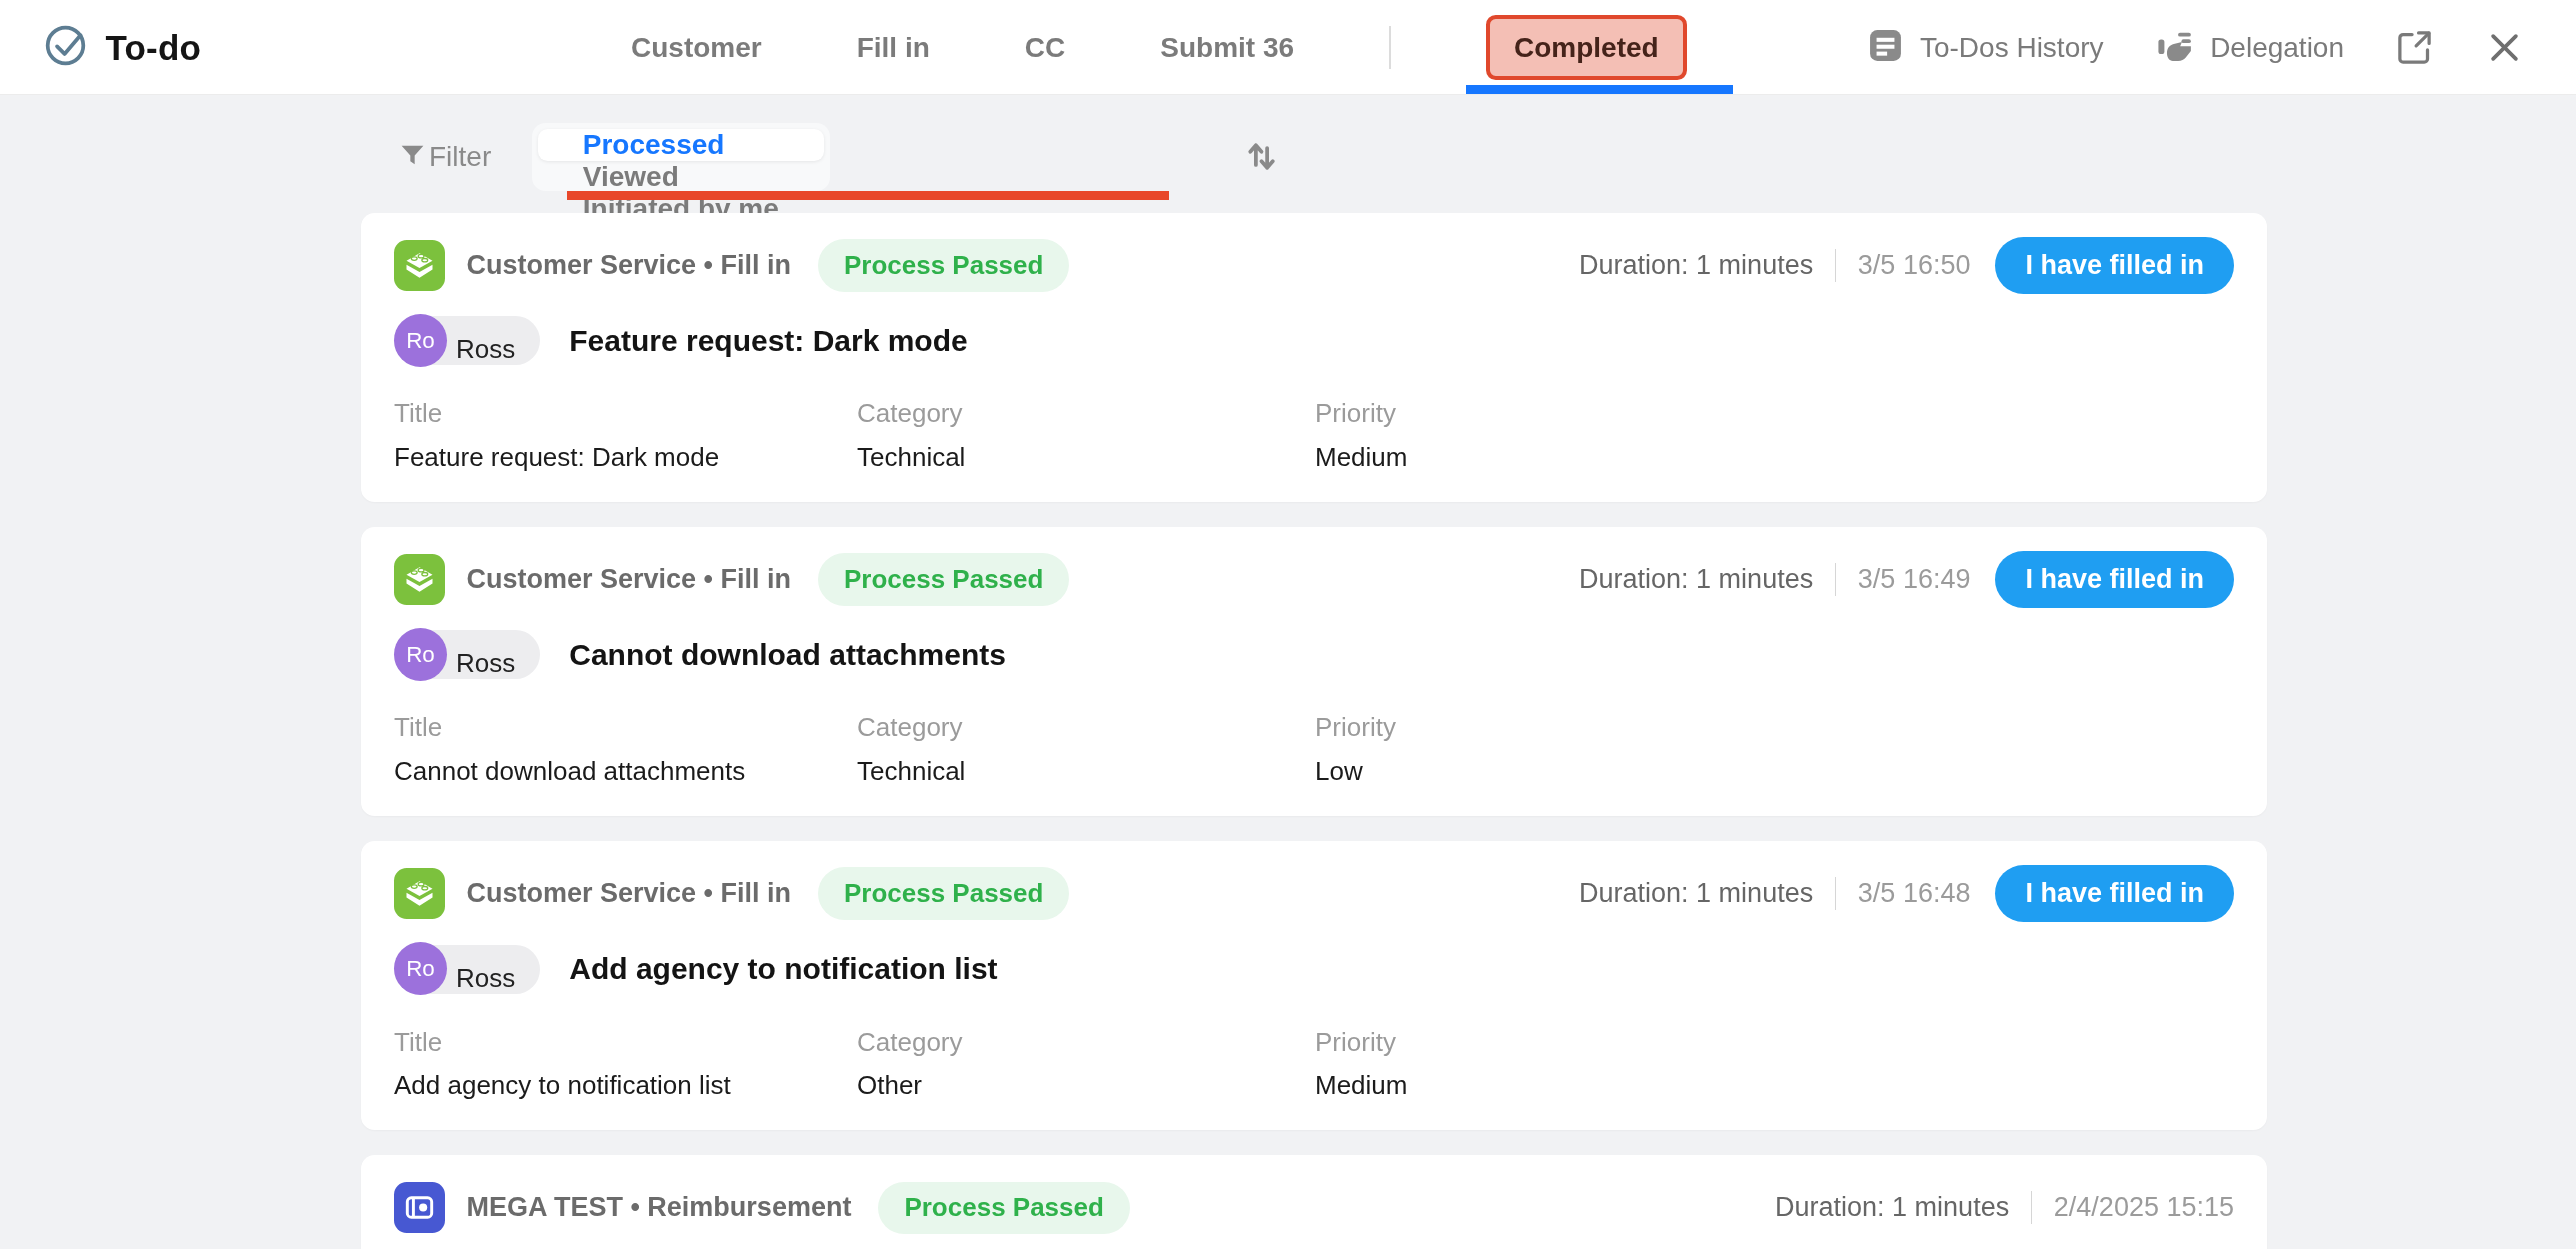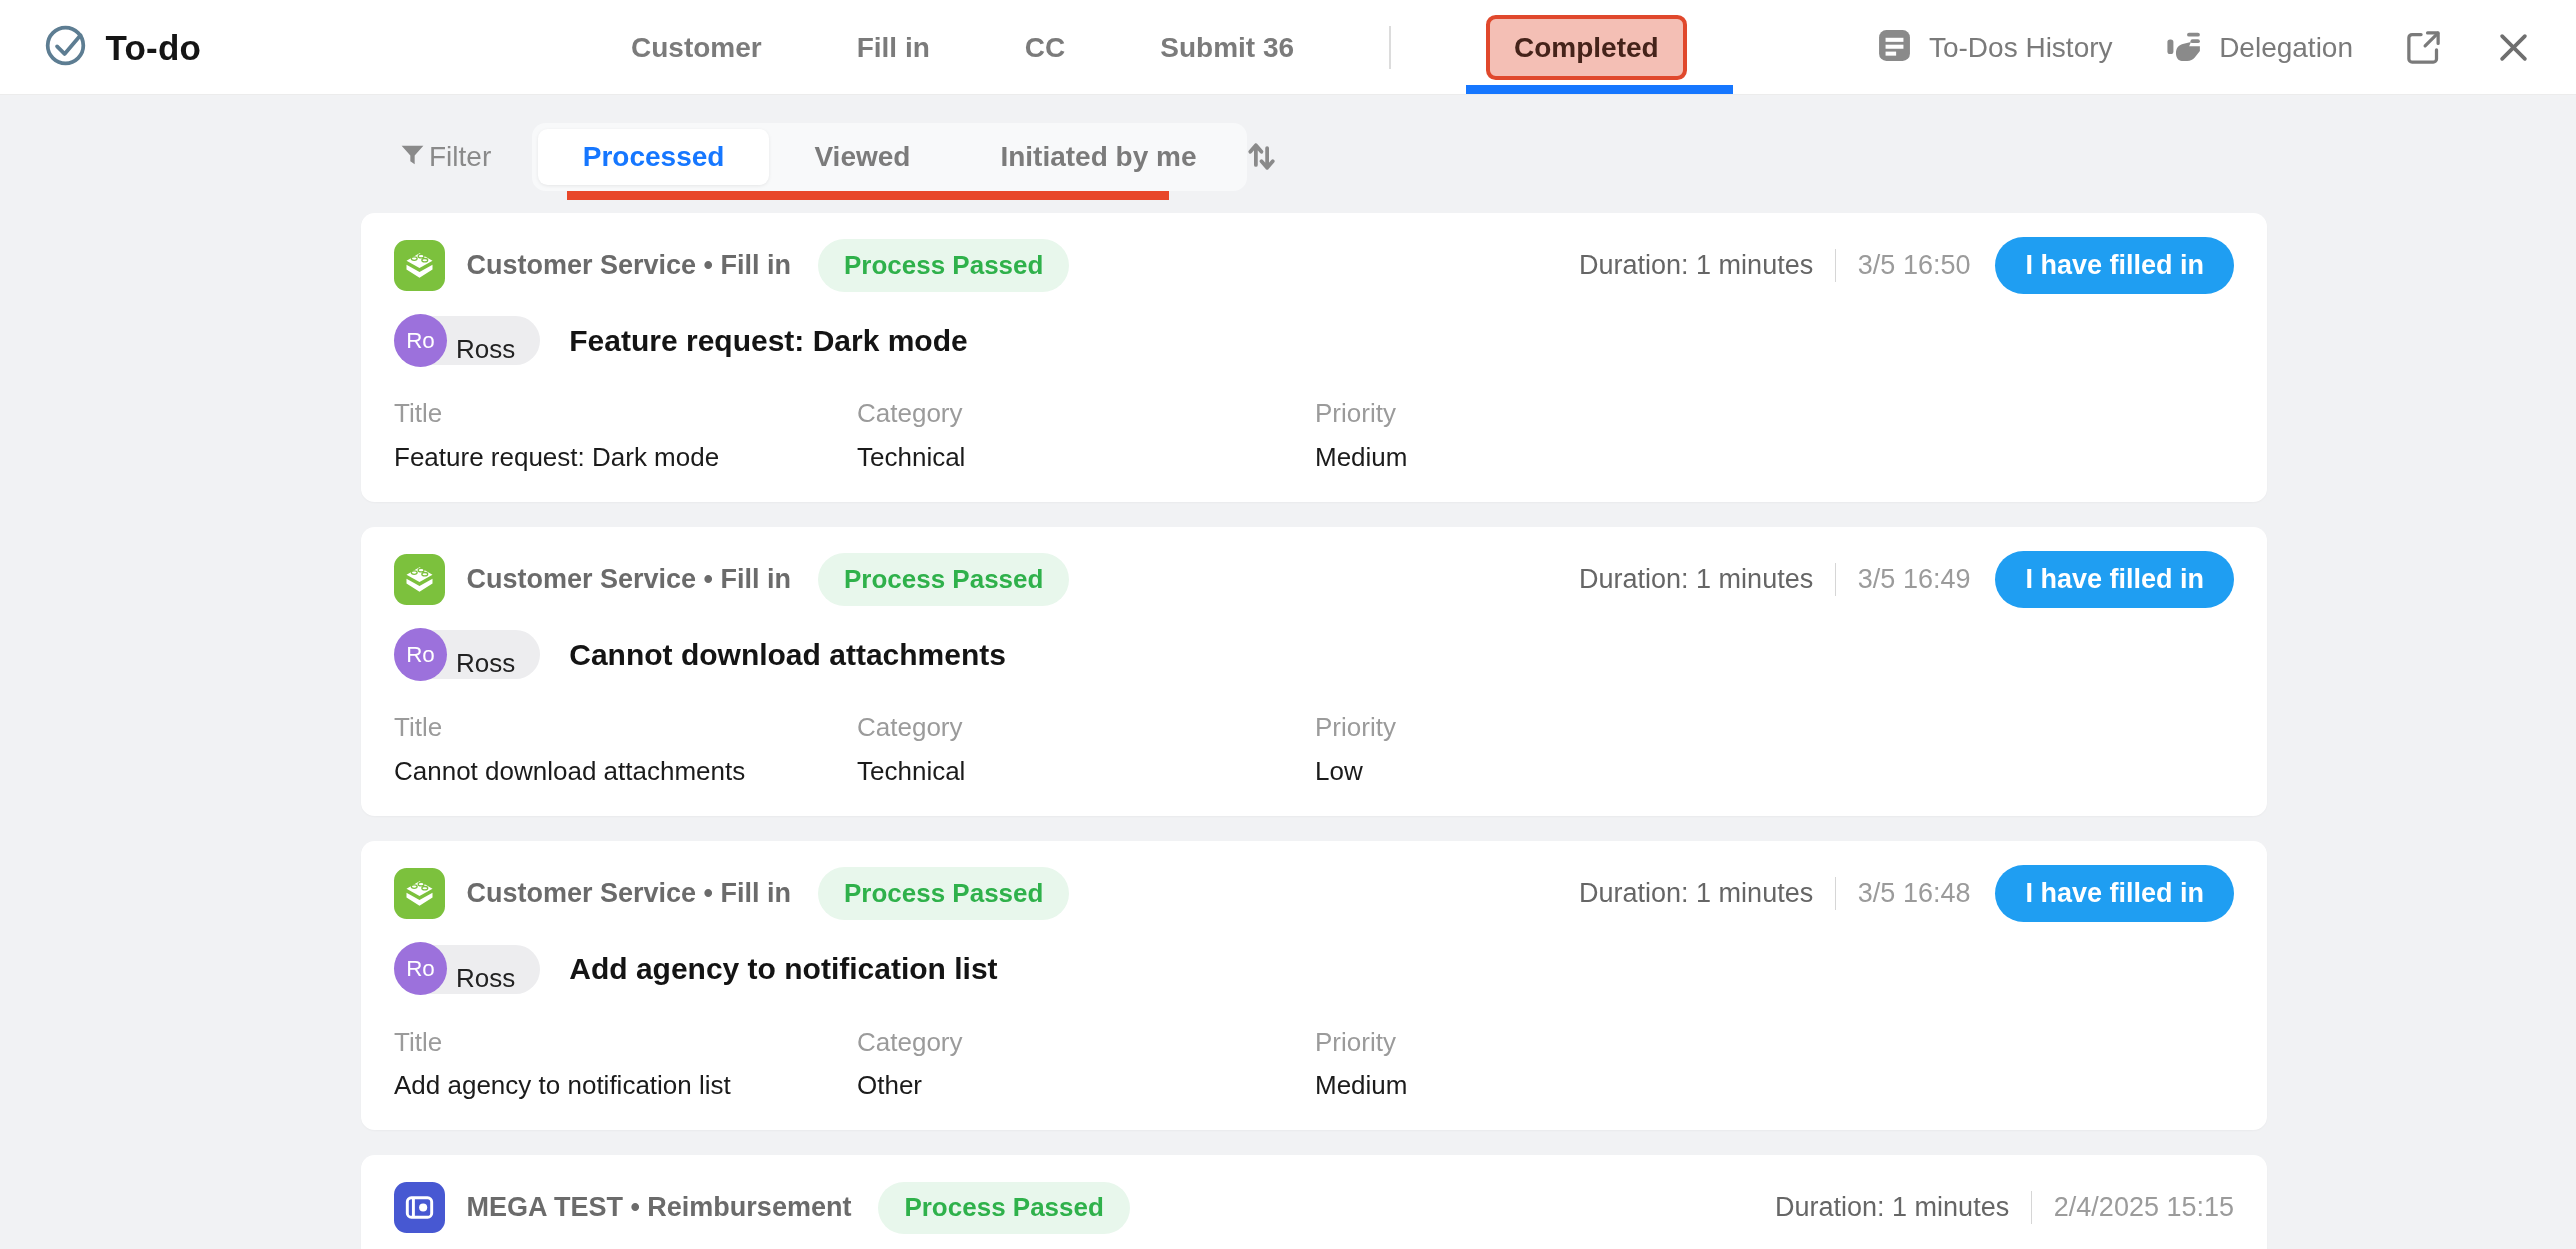--- a/index.html
+++ b/index.html
@@ -30,37 +30,37 @@
   .tab-vdiv { width:1.9px; height:43px; background:#dcdcdc; }
   .tab-annotated {
     border:4.9px solid #e0482c; background:rgba(224,72,44,0.35);
     border-radius:9.7px; padding:12.7px 24px; color:#45231a;
   }
   .active-underline {
     position:absolute; left:1466px; bottom:0; width:267px; height:8.8px; background:#1677ff;
   }
 
   .top-actions {
-    position:absolute; right:43px; top:0; height:95px;
+    position:absolute; right:52px; top:0; height:95px;
     display:flex; align-items:center; gap:51px;
   }
   .action-group { display:flex; align-items:center; gap:14.6px; cursor:pointer; }
   .action-label { font-size:28px; color:#7a7a7a; white-space:nowrap; }
   .icon-btn { display:flex; align-items:center; cursor:pointer; }
 
   
   .filter-btn {
     position:absolute; left:398px; top:125px; height:64px;
     display:flex; align-items:center; gap:2px; cursor:pointer;
   }
   .filter-label { font-size:28px; color:#8a8a8a; }
   .segmented {
     position:absolute; left:532px; top:123px; height:68px;
     background:#f8f9fa; border-radius:13.6px; padding:5.8px;
-    display:flex; align-items:stretch;
+    display:flex; align-items:stretch;flex-direction:column;
   }
   .segment {
     display:flex; align-items:center; padding:0 45px;
     font-size:28px; font-weight:bold; color:#7b7b7b; cursor:pointer; white-space:nowrap;
     border-radius:9.7px;
   }
   .segment.selected {
     background:#ffffff; color:#1677ff; box-shadow:0 1px 3.9px rgba(0,0,0,.08);
   }
   .segment-underline {

